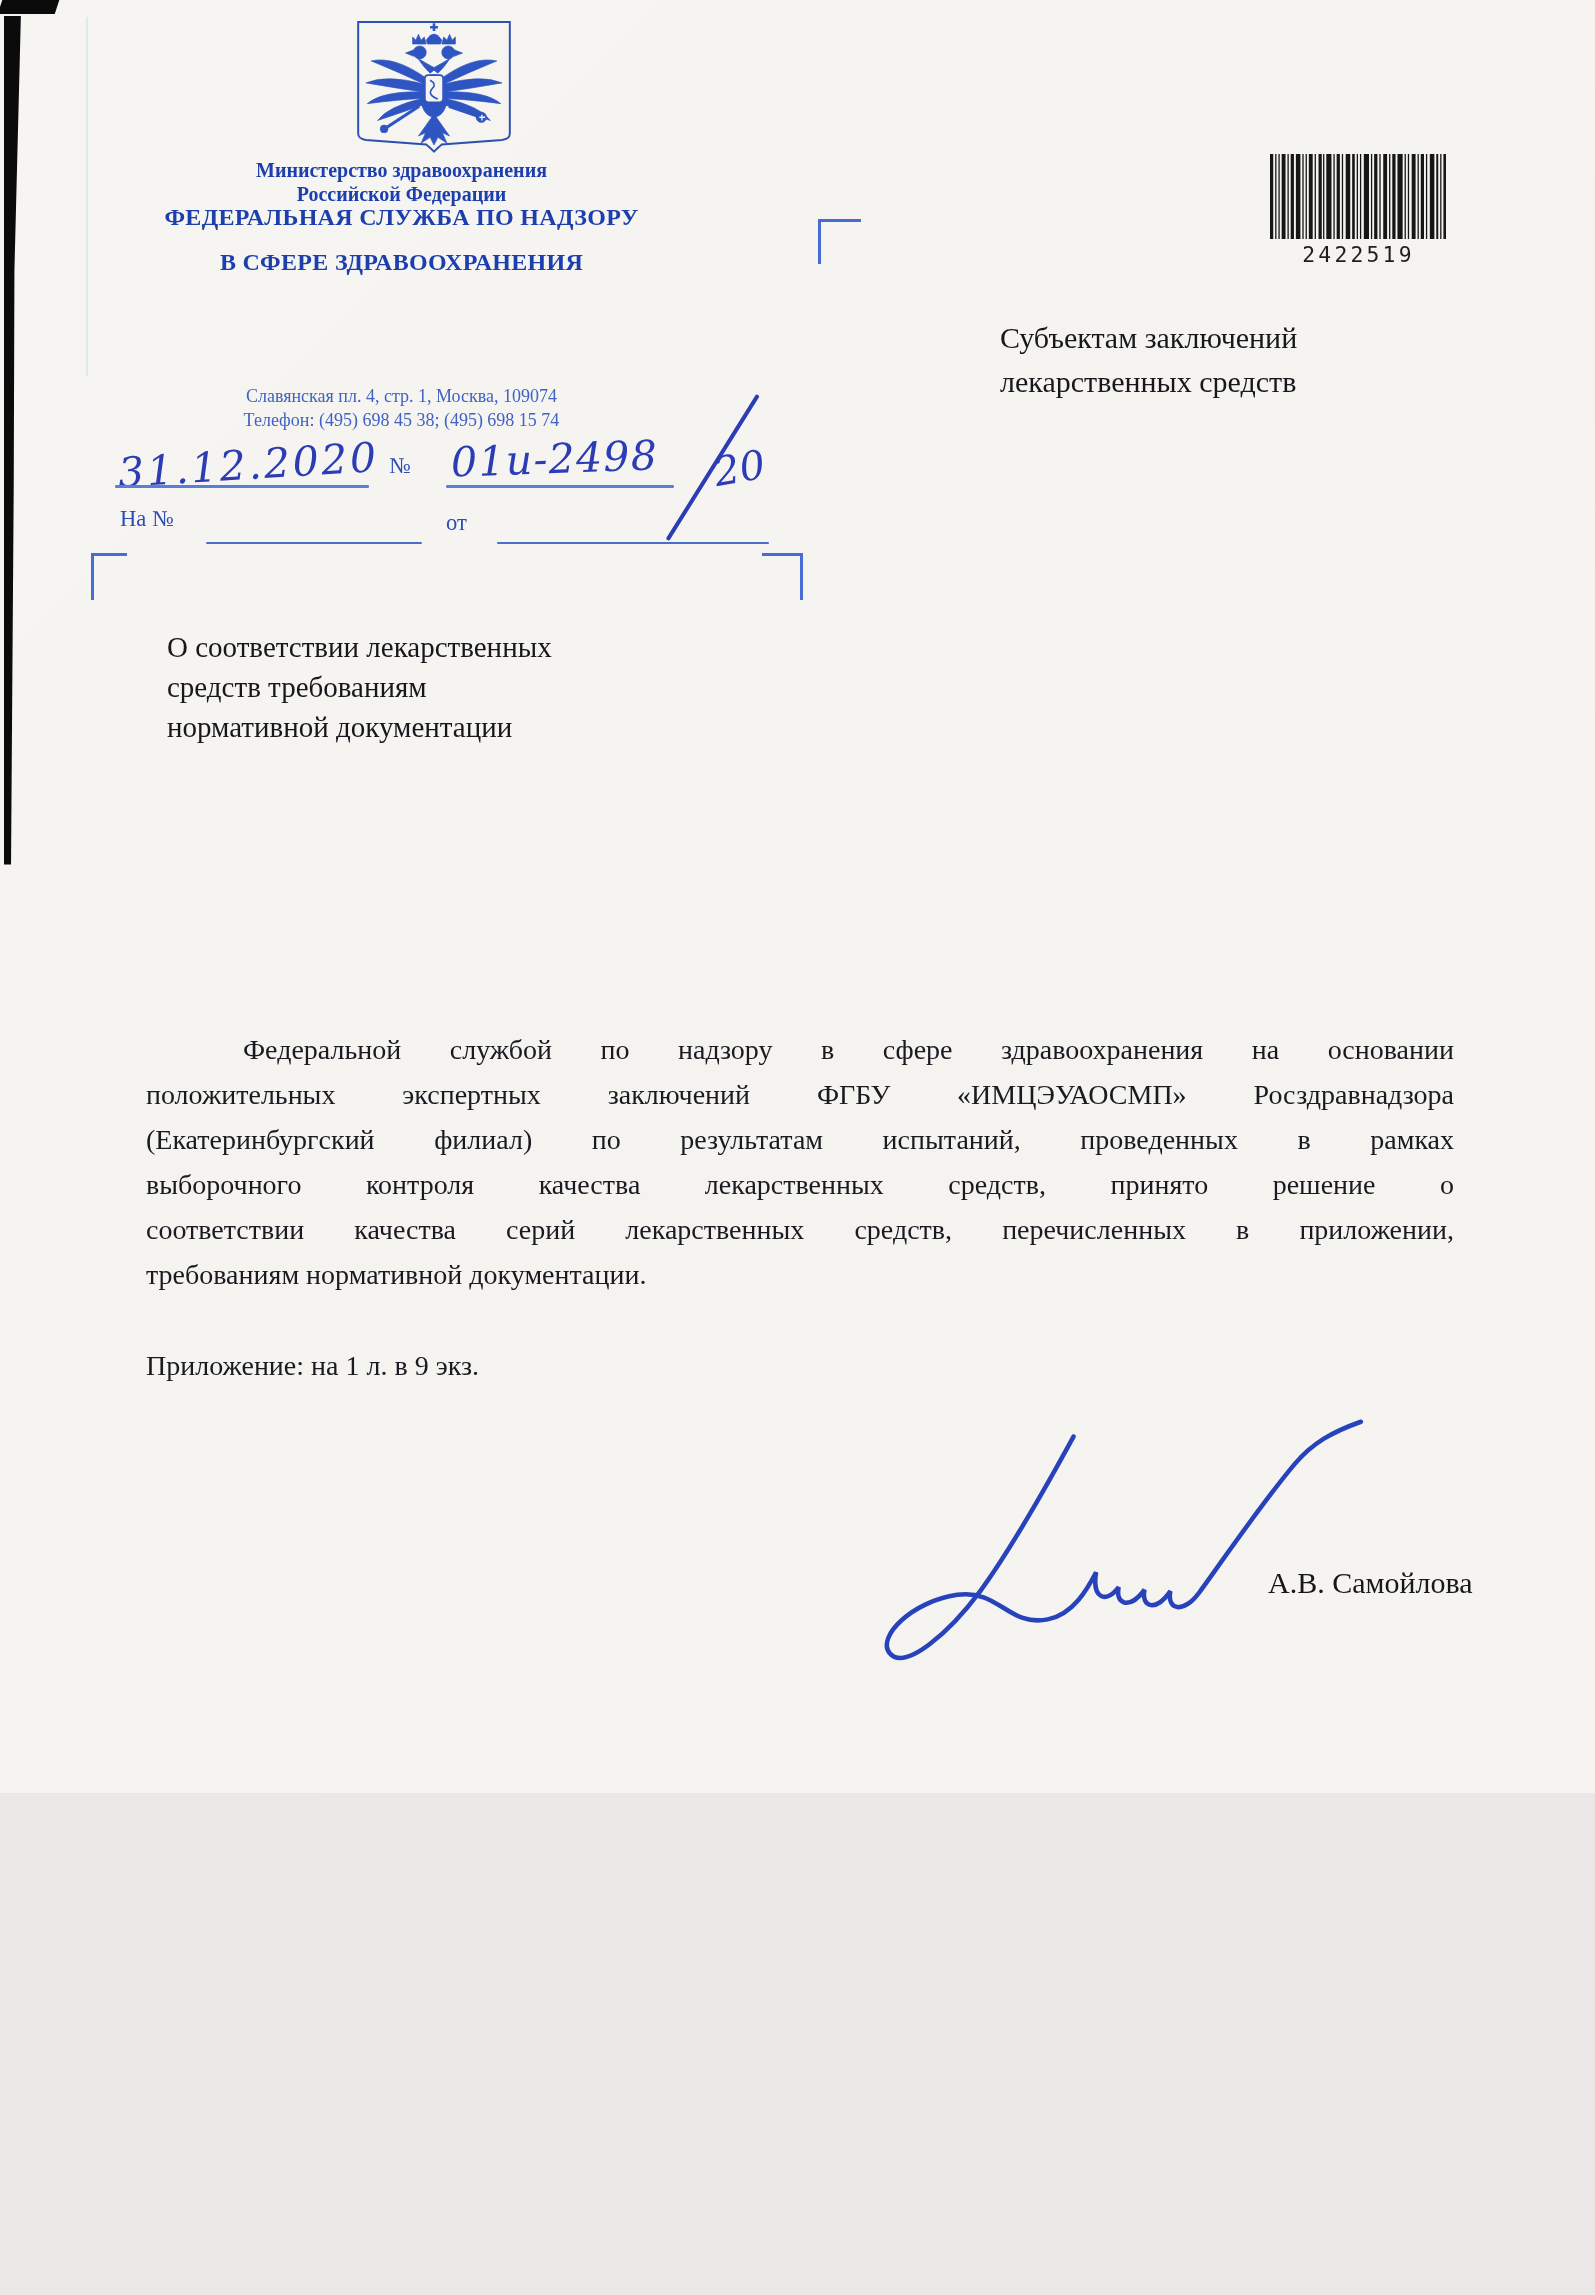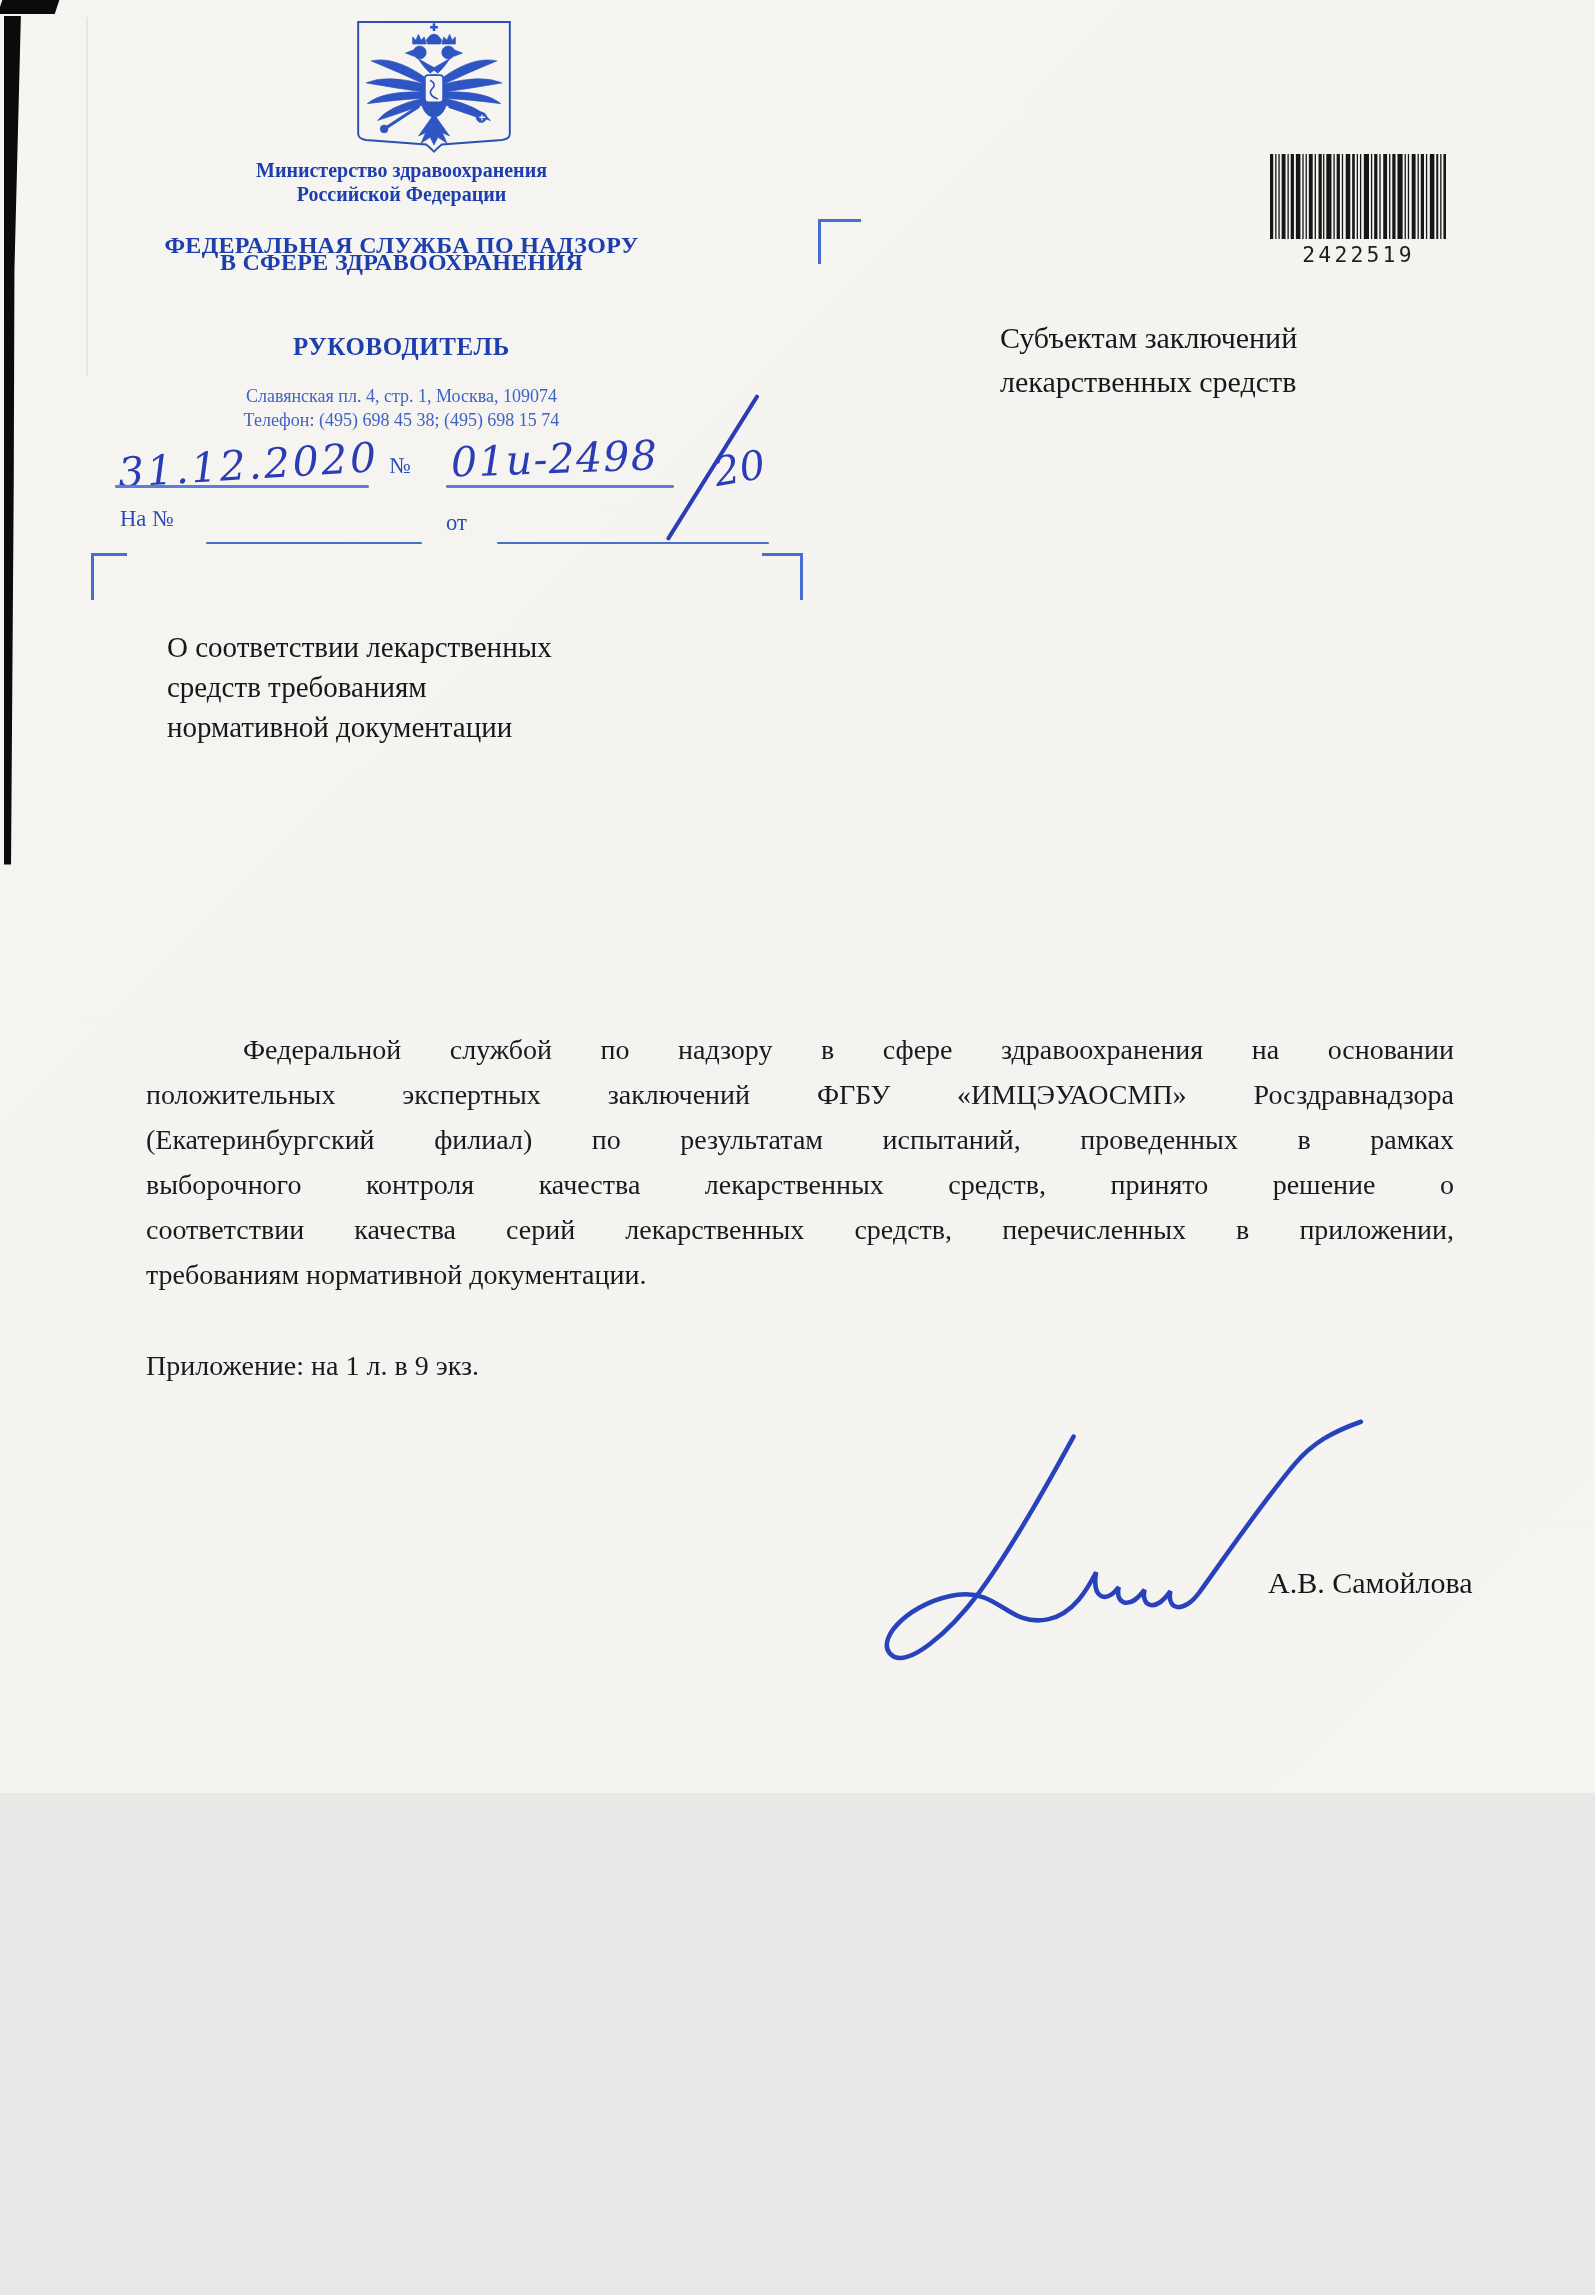--- a/index.html
+++ b/index.html
@@ -14,21 +14,21 @@
             clip-path:polygon(0 0,100% 0,62% 30%,58% 55%,42% 100%,0 100%);}
   .scan-blob{left:0;top:0;width:57px;height:14.2px;background:#0b0b0c;transform:skewX(-18deg);}
   .scan-streak{left:86px;top:17px;width:1.9px;height:359px;background:#d4e6ea;opacity:.75;}
   .scan-bottom{left:36px;top:2290px;width:154px;height:2.6px;background:#a4cbd2;opacity:.85;border-radius:1.3px;}
   .scan-bottom-dot{left:38px;top:2286px;width:6.5px;height:5.8px;background:#3e5560;border-radius:50%;opacity:.8;}
 
   
   .lh{left:91px;width:621px;text-align:center;color:#1d3fae;}
   .m-line{top:159px;font-size:20px;font-weight:bold;}
   .m-line2{top:183px;font-size:20px;font-weight:bold;}
-  .s-line1{top:232px;font-size:24px;font-weight:bold;letter-spacing:0.3px;}
+  .s-line1{top:204px;font-size:24px;font-weight:bold;letter-spacing:0.3px;}
   .s-line2{top:249px;font-size:24px;font-weight:bold;letter-spacing:0.3px;}
   .s-line3{top:281px;font-size:24px;font-weight:bold;letter-spacing:0.3px;}
   .pos{top:333px;font-size:25px;font-weight:bold;letter-spacing:0.6px;}
   .addr{top:386px;font-size:18px;color:#3f62c4;}
   .phone{top:410px;font-size:18px;color:#3f62c4;text-align:center;}
 
   
   .hw{color:#2b3cb4;font-style:italic;font-family:"DejaVu Serif",serif;}
   .hw-date{left:118px;top:441px;font-size:41px;letter-spacing:2.6px;transform:rotate(-3.5deg);}
   .hw-num{left:451px;top:435px;font-size:41px;letter-spacing:1.3px;transform:rotate(-2deg);}
@@ -114,21 +114,20 @@
     </g>
     <path d="M199 149 v9 M195 153 h9" stroke="#f5f4f1" stroke-width="2" fill="none"></path>
     <rect x="111" y="88" width="28" height="42" rx="5" fill="#f5f4f1" stroke="#2e55c2" stroke-width="2.5"></rect>
     <path d="M119 96 q11 6 3 13 q-8 9 9 16" fill="none" stroke="#2e55c2" stroke-width="2.5"></path>
   </svg>
 
   <div class="abs lh m-line">Министерство здравоохранения</div>
   <div class="abs lh m-line2">Российской Федерации</div>
   <div class="abs lh s-line1">ФЕДЕРАЛЬНАЯ СЛУЖБА ПО НАДЗОРУ</div>
   <div class="abs lh s-line2">В СФЕРЕ ЗДРАВООХРАНЕНИЯ</div>
-  <div class="abs lh pos">РУКОВОДИТЕЛЬ</div>
   <div class="abs lh addr">Славянская пл. 4, стр. 1, Москва, 109074</div>
   <div class="abs lh phone">Телефон: (495) 698 45 38; (495) 698 15 74</div>
 
   <div class="abs hw hw-date">31.12.2020</div>
   <div class="abs uline ul1"></div>
   <div class="abs lab num-label">№</div>
   <div class="abs hw hw-num">01и-2498</div>
   <div class="abs uline ul2"></div>
   <div class="abs hw-slash"></div>
   <div class="abs hw hw-suffix">20</div>

